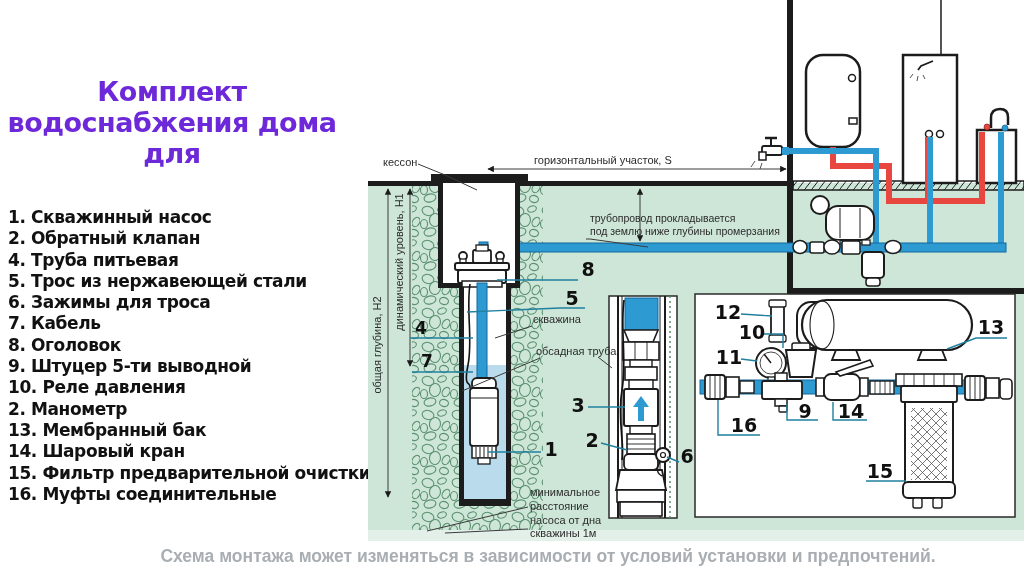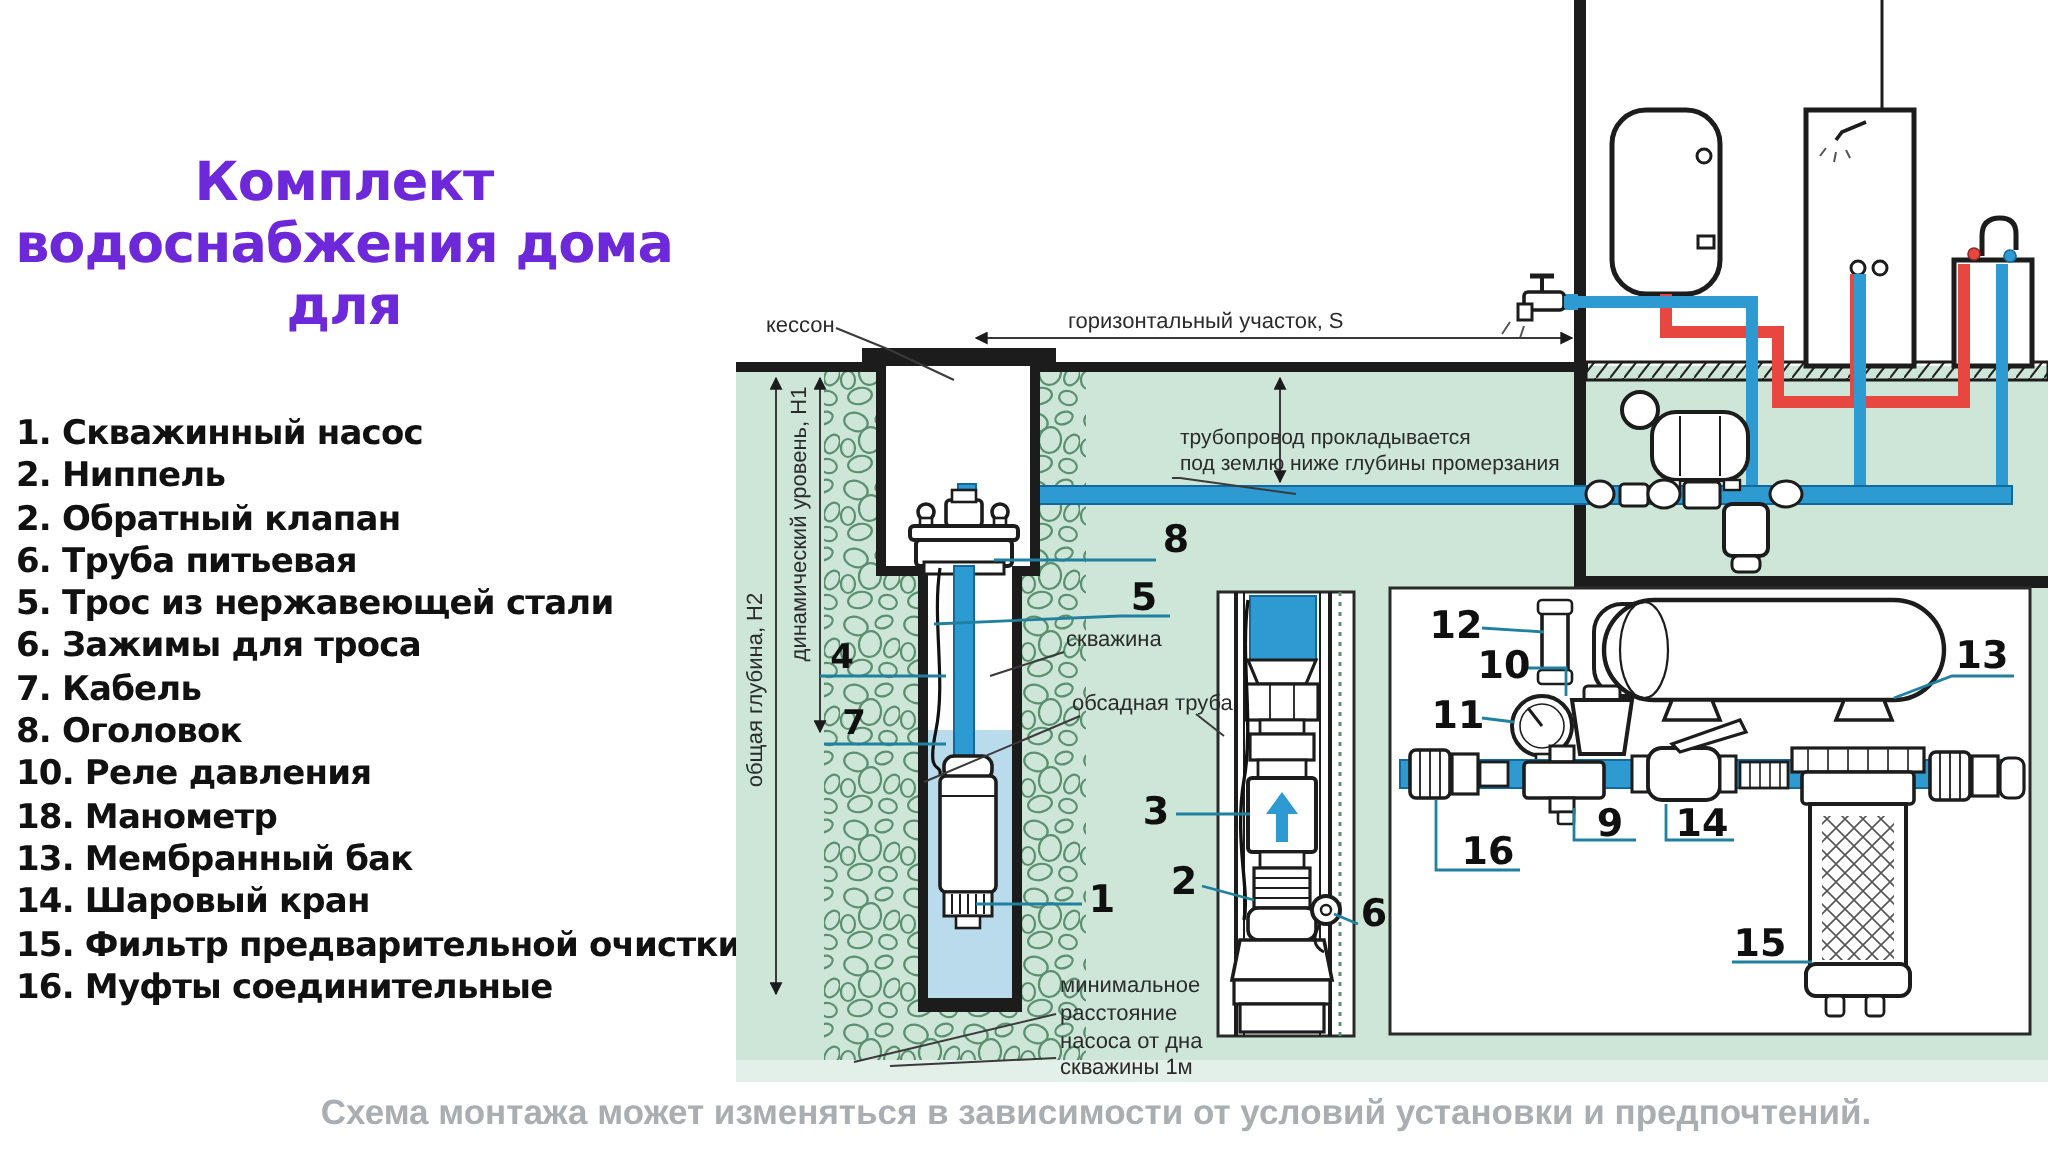--- a/index.html
+++ b/index.html
@@ -31,29 +31,29 @@
 <div class="page">
 
 <div class="left-col">
   <div class="title">
     <div>Комплект</div>
     <div>водоснабжения дома</div>
     <div>для</div>
   </div>
   <div class="parts">
     <div>1. Скважинный насос</div>
-    <div>2. Ниппель</div>
     <div>2. Обратный клапан</div>
-    <div>6. Труба питьевая</div>
+    <div>4. Труба питьевая</div>
     <div>5. Трос из нержавеющей стали</div>
     <div>6. Зажимы для троса</div>
     <div>7. Кабель</div>
     <div>8. Оголовок</div>
+    <div>9. Штуцер 5-ти выводной</div>
     <div>10. Реле давления</div>
-    <div>18. Манометр</div>
+    <div>2. Манометр</div>
     <div>13. Мембранный бак</div>
     <div>14. Шаровый кран</div>
     <div>15. Фильтр предварительной очистки</div>
     <div>16. Муфты соединительные</div>
   </div>
 </div>
 
 <svg width="1024" height="576" viewBox="0 0 1024 576">
   <defs>
     <pattern id="stones" width="30" height="34" patternUnits="userSpaceOnUse">

